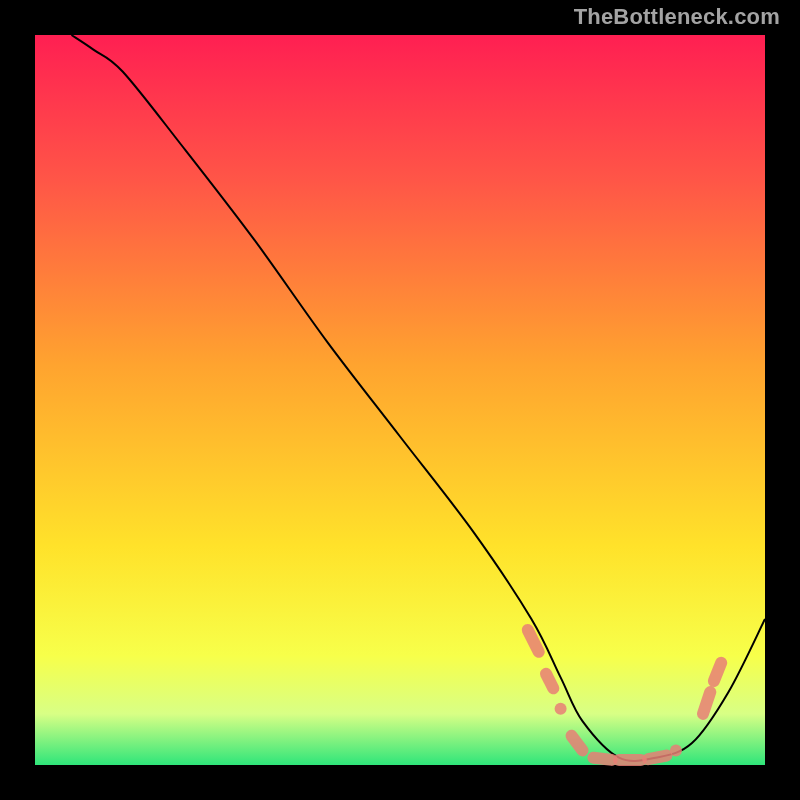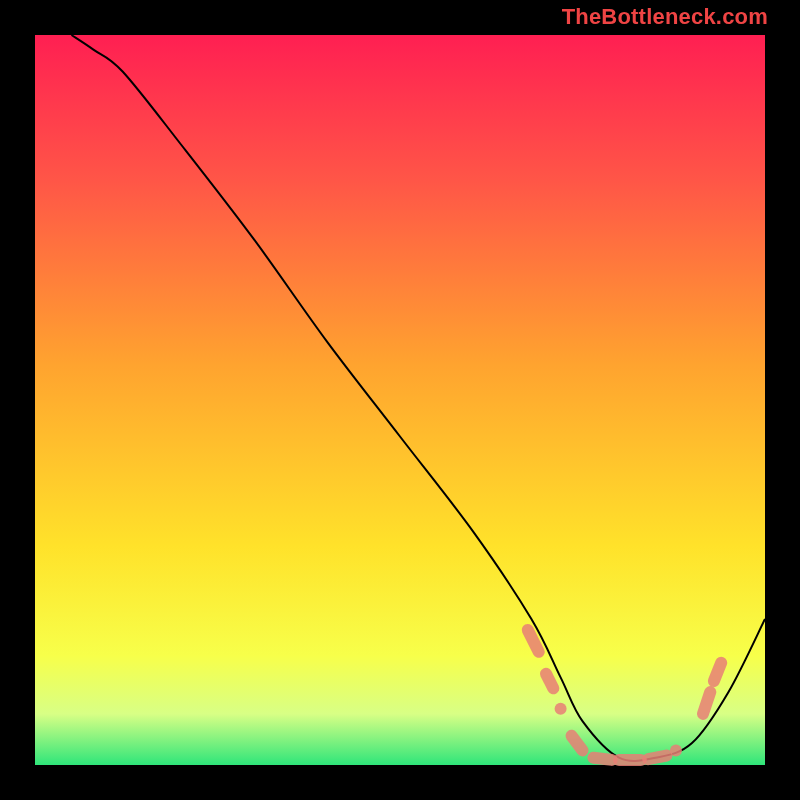--- a/index.html
+++ b/index.html
@@ -10,24 +10,24 @@
   }
   .stage {
     position: relative;
     width: 800px;
     height: 800px;
     background: #000;
   }
   .watermark {
     position: absolute;
     top: 4px;
-    right: 32px;
+    right: 20px;
     font-size: 22px;
     font-weight: 600;
-    color: #ef4444;
+    color: #a3a3a3;
     letter-spacing: 0.2px;
     pointer-events: none;
   }
   svg {
     position: absolute;
     top: 0;
     left: 0;
   }
   .curve {
     stroke: #000;

